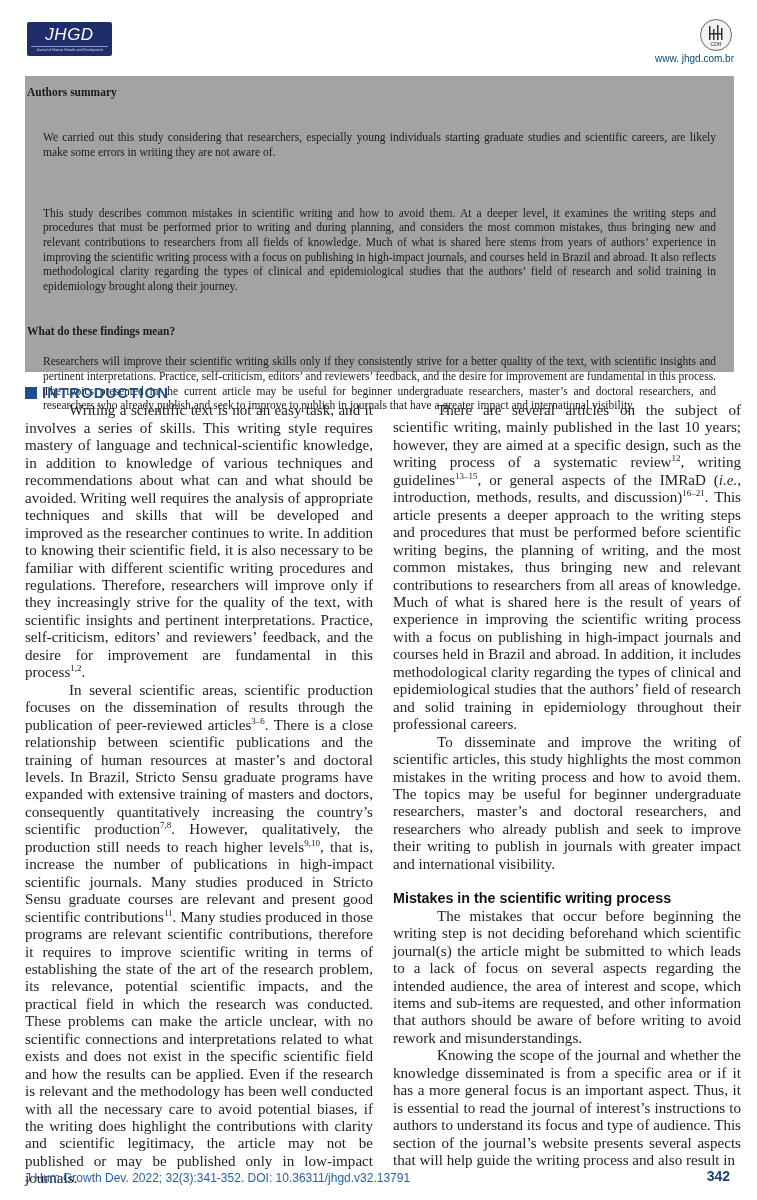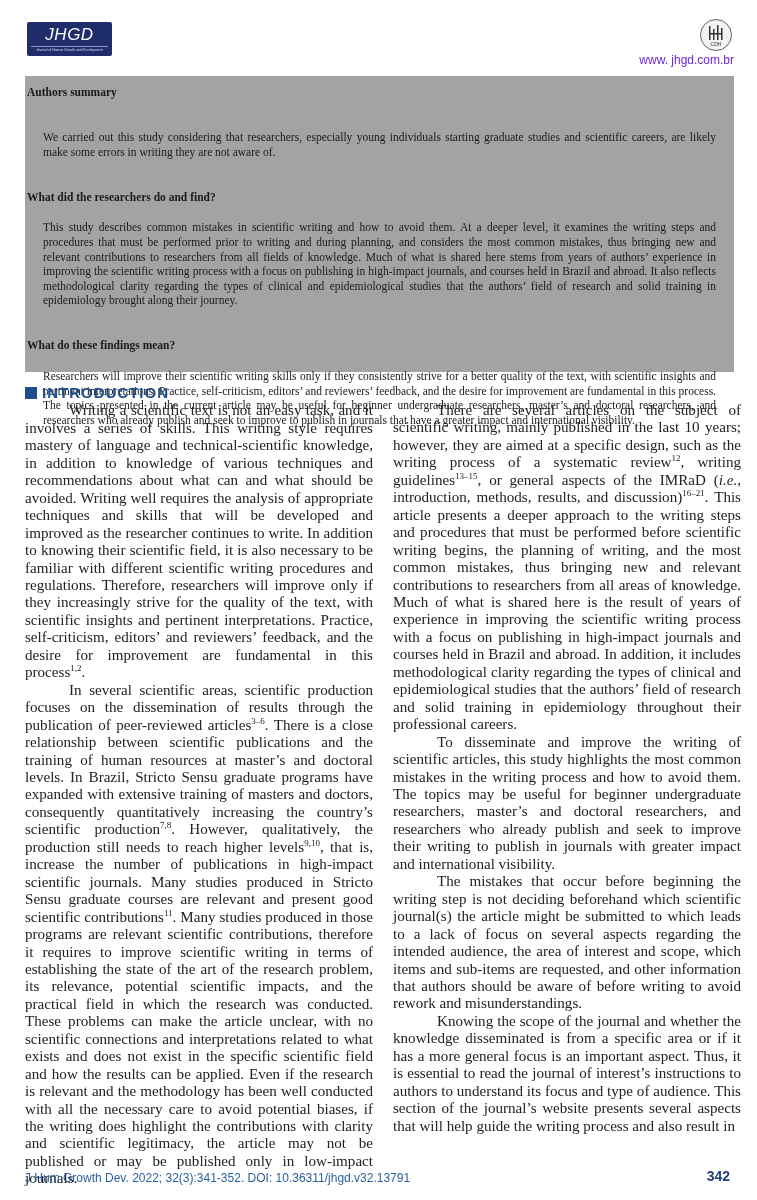--- a/index.html
+++ b/index.html
@@ -3,21 +3,21 @@
 <meta charset="utf-8">
 <style>
   html, body { margin:0; padding:0; background:#ffffff; }
   body { width:757px; height:1200px; position:relative; overflow:hidden; color:#1a1a1a; }
   .header { position:absolute; left:0; top:0; width:757px; height:76px; }
   .logo-box { position:absolute; left:27px; top:22px; width:85px; height:34px; background:#1f2d6b; border-radius:2px;font-style:italic; }
   .logo-title { position:absolute; left:0; right:0; top:3px; text-align:center; color:#ffffff; font-family:"Liberation Sans", sans-serif; font-size:17px; letter-spacing:0.5px; }
   .logo-rule { position:absolute; left:4px; right:4px; top:24px; height:1px; background:#8a95c4; }
   .logo-sub { position:absolute; left:0; right:0; top:26px; text-align:center; color:#d7dbef; font-family:"Liberation Sans", sans-serif; font-size:3.4px; white-space:nowrap; }
   .cdh-icon { position:absolute; left:700px; top:19px; width:30px; height:30px; border-radius:50%; border:1.5px solid #666; background:#f3f3f3; }
-  .site-url { position:absolute; right:23px; top:53px; color:#6d28d9; font-family:"Liberation Sans", sans-serif; font-size:12px; }
+  .site-url { position:absolute; right:23px; top:53px; color:#0c4a6e; font-family:"Liberation Sans", sans-serif; font-size:10px; }
 
   .summary { position:absolute; left:25px; top:76px; width:709px; height:296px; background:#a3a3a3; box-sizing:border-box; padding:9px 2px; font-family:Liberation Serif, serif; font-size:11.5px; line-height:14.6px; color:#1a1a1a; }
   .summary h3 { margin:0; font-size:11.5px; font-weight:bold; }
   .summary p { margin:16px; text-align:justify; }
   .summary .gap { height:14.5px; }
 
   .col { position:absolute; top:384px; width:348px; font-family:"Liberation Serif", serif; font-size:15.1px; line-height:17.45px; text-align:justify; color:#222; }
   .col.left { left:25px; }
   .col.right { left:393px; top:402px; }
   .col p { margin:0; text-indent:44px; }
@@ -49,37 +49,37 @@
     </svg>
   </div>
   <div class="site-url">www. jhgd.com.br</div>
 </div>
 
 <div class="summary">
   <h3>Authors summary</h3>
   <div class="gap"></div>
   <p>We carried out this study considering that researchers, especially young individuals starting graduate studies and scientific careers, are likely make some errors in writing they are not aware of.</p>
   <div class="gap"></div>
-  <h3>What did the researchers do and find?</h3>
   <p>This study describes common mistakes in scientific writing and how to avoid them. At a deeper level, it examines the writing steps and procedures that must be performed prior to writing and during planning, and considers the most common mistakes, thus bringing new and relevant contributions to researchers from all fields of knowledge. Much of what is shared here stems from years of authors’ experience in improving the scientific writing process with a focus on publishing in high-impact journals, and courses held in Brazil and abroad. It also reflects methodological clarity regarding the types of clinical and epidemiological studies that the authors’ field of research and solid training in epidemiology brought along their journey.</p>
   <div class="gap"></div>
   <h3>What do these findings mean?</h3>
   <p>Researchers will improve their scientific writing skills only if they consistently strive for a better quality of the text, with scientific insights and pertinent interpretations. Practice, self-criticism, editors’ and reviewers’ feedback, and the desire for improvement are fundamental in this process. The topics presented in the current article may be useful for beginner undergraduate researchers, master’s and doctoral researchers, and researchers who already publish and seek to improve to publish in journals that have a greater impact and international visibility.</p>
 </div>
 
 <div class="col left">
   <div class="section-head">
     <span class="square"></span>
     <span>INTRODUCTION</span>
   </div>
   <p><span>Writing a scientific text is not an easy task, and it involves a series of skills. This writing style requires mastery of language and technical-scientific knowledge, in addition to knowledge of various techniques and recommendations about what can and what should be avoided. Writing well requires the analysis of appropriate techniques and skills that will be developed and improved as the researcher continues to write. In addition to knowing their scientific field, it is also necessary to be familiar with different scientific writing procedures and regulations. Therefore, researchers will improve only if they increasingly strive for the quality of the text, with scientific insights and pertinent interpretations. Practice, self-criticism, editors’ and reviewers’ feedback, and the desire for improvement are fundamental in this process</span><sup>1,2</sup><span>.</span></p>
   <p><span>In several scientific areas, scientific production focuses on the dissemination of results through the publication of peer-reviewed articles</span><sup>3–6</sup><span>. There is a close relationship between scientific publications and the training of human resources at master’s and doctoral levels. In Brazil, Stricto Sensu graduate programs have expanded with extensive training of masters and doctors, consequently quantitatively increasing the country’s scientific production</span><sup>7,8</sup><span>. However, qualitatively, the production still needs to reach higher levels</span><sup>9,10</sup><span>, that is, increase the number of publications in high-impact scientific journals. Many studies produced in Stricto Sensu graduate courses are relevant and present good scientific contributions</span><sup>11</sup><span>. Many studies produced in those programs are relevant scientific contributions, therefore it requires to improve scientific writing in terms of establishing the state of the art of the research problem, its relevance, potential scientific impacts, and the practical field in which the research was conducted. These problems can make the article unclear, with no scientific connections and interpretations related to what exists and does not exist in the specific scientific field and how the results can be applied. Even if the research is relevant and the methodology has been well conducted with all the necessary care to avoid potential biases, if the writing does highlight the contributions with clarity and scientific legitimacy, the article may not be published or may be published only in low-impact journals.</span></p>
 </div>
 
 <div class="col right">
   <p><span>There are several articles on the subject of scientific writing, mainly published in the last 10 years; however, they are aimed at a specific design, such as the writing process of a systematic review</span><sup>12</sup><span>, writing guidelines</span><sup>13–15</sup><span>, or general aspects of the IMRaD (</span><i>i.e.</i><span>, introduction, methods, results, and discussion)</span><sup>16–21</sup><span>. This article presents a deeper approach to the writing steps and procedures that must be performed before scientific writing begins, the planning of writing, and the most common mistakes, thus bringing new and relevant contributions to researchers from all areas of knowledge. Much of what is shared here is the result of years of experience in improving the scientific writing process with a focus on publishing in high-impact journals and courses held in Brazil and abroad. In addition, it includes methodological clarity regarding the types of clinical and epidemiological studies that the authors’ field of research and solid training in epidemiology throughout their professional careers.</span></p>
   <p>To disseminate and improve the writing of scientific articles, this study highlights the most common mistakes in the writing process and how to avoid them. The topics may be useful for beginner undergraduate researchers, master’s and doctoral researchers, and researchers who already publish and seek to improve their writing to publish in journals with greater impact and international visibility.</p>
+  <div class="subsection">Mistakes in the scientific writing process</div>
   <p>The mistakes that occur before beginning the writing step is not deciding beforehand which scientific journal(s) the article might be submitted to which leads to a lack of focus on several aspects regarding the intended audience, the area of interest and scope, which items and sub-items are requested, and other information that authors should be aware of before writing to avoid rework and misunderstandings.</p>
   <p>Knowing the scope of the journal and whether the knowledge disseminated is from a specific area or if it has a more general focus is an important aspect. Thus, it is essential to read the journal of interest’s instructions to authors to understand its focus and type of audience. This section of the journal’s website presents several aspects that will help guide the writing process and also result in</p>
 </div>
 
 <div class="footer-cite">J Hum Growth  Dev. 2022; 32(3):341-352. DOI: 10.36311/jhgd.v32.13791</div>
 <div class="footer-page">342</div>
 
 </body></html>

